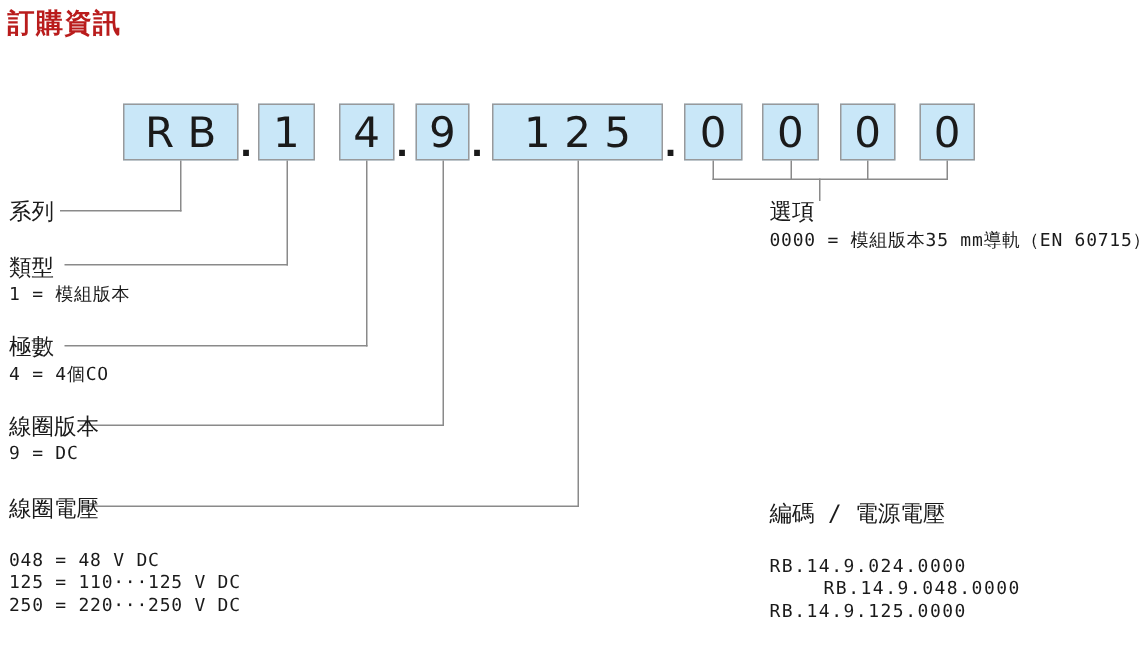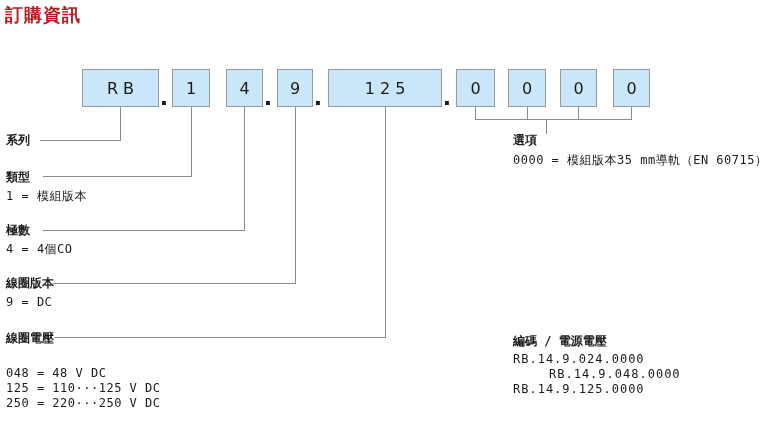--- a/index.html
+++ b/index.html
@@ -17,35 +17,35 @@
     font-size:18px;font-weight:bold;color:#b91c1c;letter-spacing:1px;
   }
   .example{font-size:12.5px;white-space:pre;}
   .codebox{
     position:absolute;
     top:69px;height:36px;
     background:#c9e7f8;
     border:1px solid #98999b;
     display:flex;align-items:center;justify-content:center;
     font-family:"DejaVu Sans","Liberation Sans",sans-serif;
-    font-size:16px;color:#1a1a1a;
+    font-size:28px;color:#1a1a1a;
     white-space:pre;
   }
   .dot{
     position:absolute;top:69px;height:33px;width:10px;
     display:flex;align-items:flex-end;justify-content:center;
     font-family:"DejaVu Sans","Liberation Sans",sans-serif;
     font-size:22px;font-weight:bold;color:#1a1a1a;line-height:8px;
   }
   .line{position:absolute;background:#8a8a8a;}
   .vline{width:1px;}
   .hline{height:1px;}
-  .field-label{font-size:12px;font-weight:bold;white-space:pre;}
+  .field-label{font-size:15px;font-weight:normal;white-space:pre;}
   .opt{font-size:12px;white-space:pre;letter-spacing:0.5px;}
-  .code-item{font-size:12px;white-space:pre;letter-spacing:1px;}
+  .code-item{font-size:12px;white-space:pre;letter-spacing:1px;margin-top:18px;}
 </style>
 </head>
 <body>
 
 <div id="page">
 
   <div class="abs title" style="left:5px;top:3px;">訂購資訊</div>
 
 
   <div class="codebox" style="left:82px;width:75px;">R B</div>

